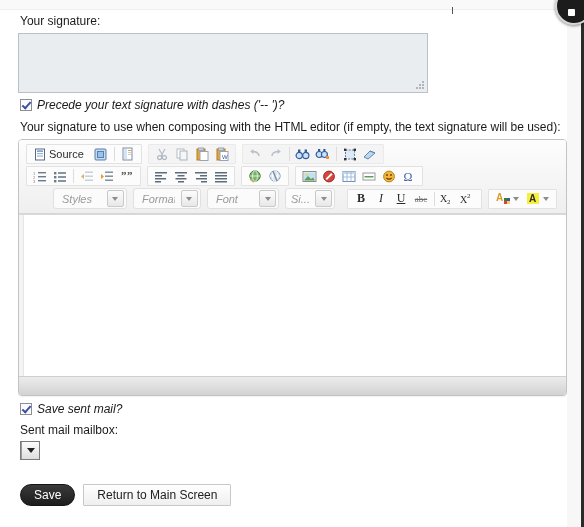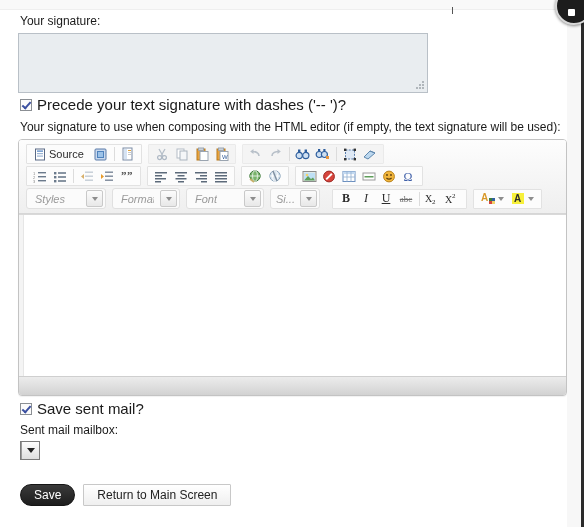--- a/index.html
+++ b/index.html
@@ -95,22 +95,23 @@
   .cbox::after {
     content: "";
     position: absolute;
     left: 3px; top: 0px;
     width: 3px; height: 7px;
     border: solid #3a4fa0;
     border-width: 0 2px 2px 0;
     transform: rotate(42deg);
   }
   .checkrow span {
-    font-size: 15px;
+    font-size: 12px;
     line-height: 14px;
+    font-style: italic;
   }
   
   .ck {
     width: 549px;
     border: 1px solid #c3c3c3;
     border-radius: 4px;
     background: #fbfbfb;
     box-sizing: border-box;
     box-shadow: 0 1px 1px rgba(0,0,0,.06);
     overflow: hidden;
@@ -605,21 +606,21 @@
             </span>
             <span class="btn">
               <svg width="14" height="13" viewBox="0 0 14 13">
                   <text x="1.5" y="11" font-size="12" fill="#3f5fa8" font-family="Liberation Serif">Ω</text>
                 </svg>
             </span>
           </span>
         </div>
 
         <div class="ck-row">
-          <span class="combo" style="width:80px;">
+          <span class="combo" style="width:80px;margin-left:27px;">
             <span class="lbl">Styles</span>
             <span class="arw"></span>
           </span>
           <span class="combo" style="width:68px;">
             <span class="lbl">Format</span>
             <span class="arw"></span>
           </span>
           <span class="combo" style="width:78px;">
             <span class="lbl">Font</span>
             <span class="arw"></span>

